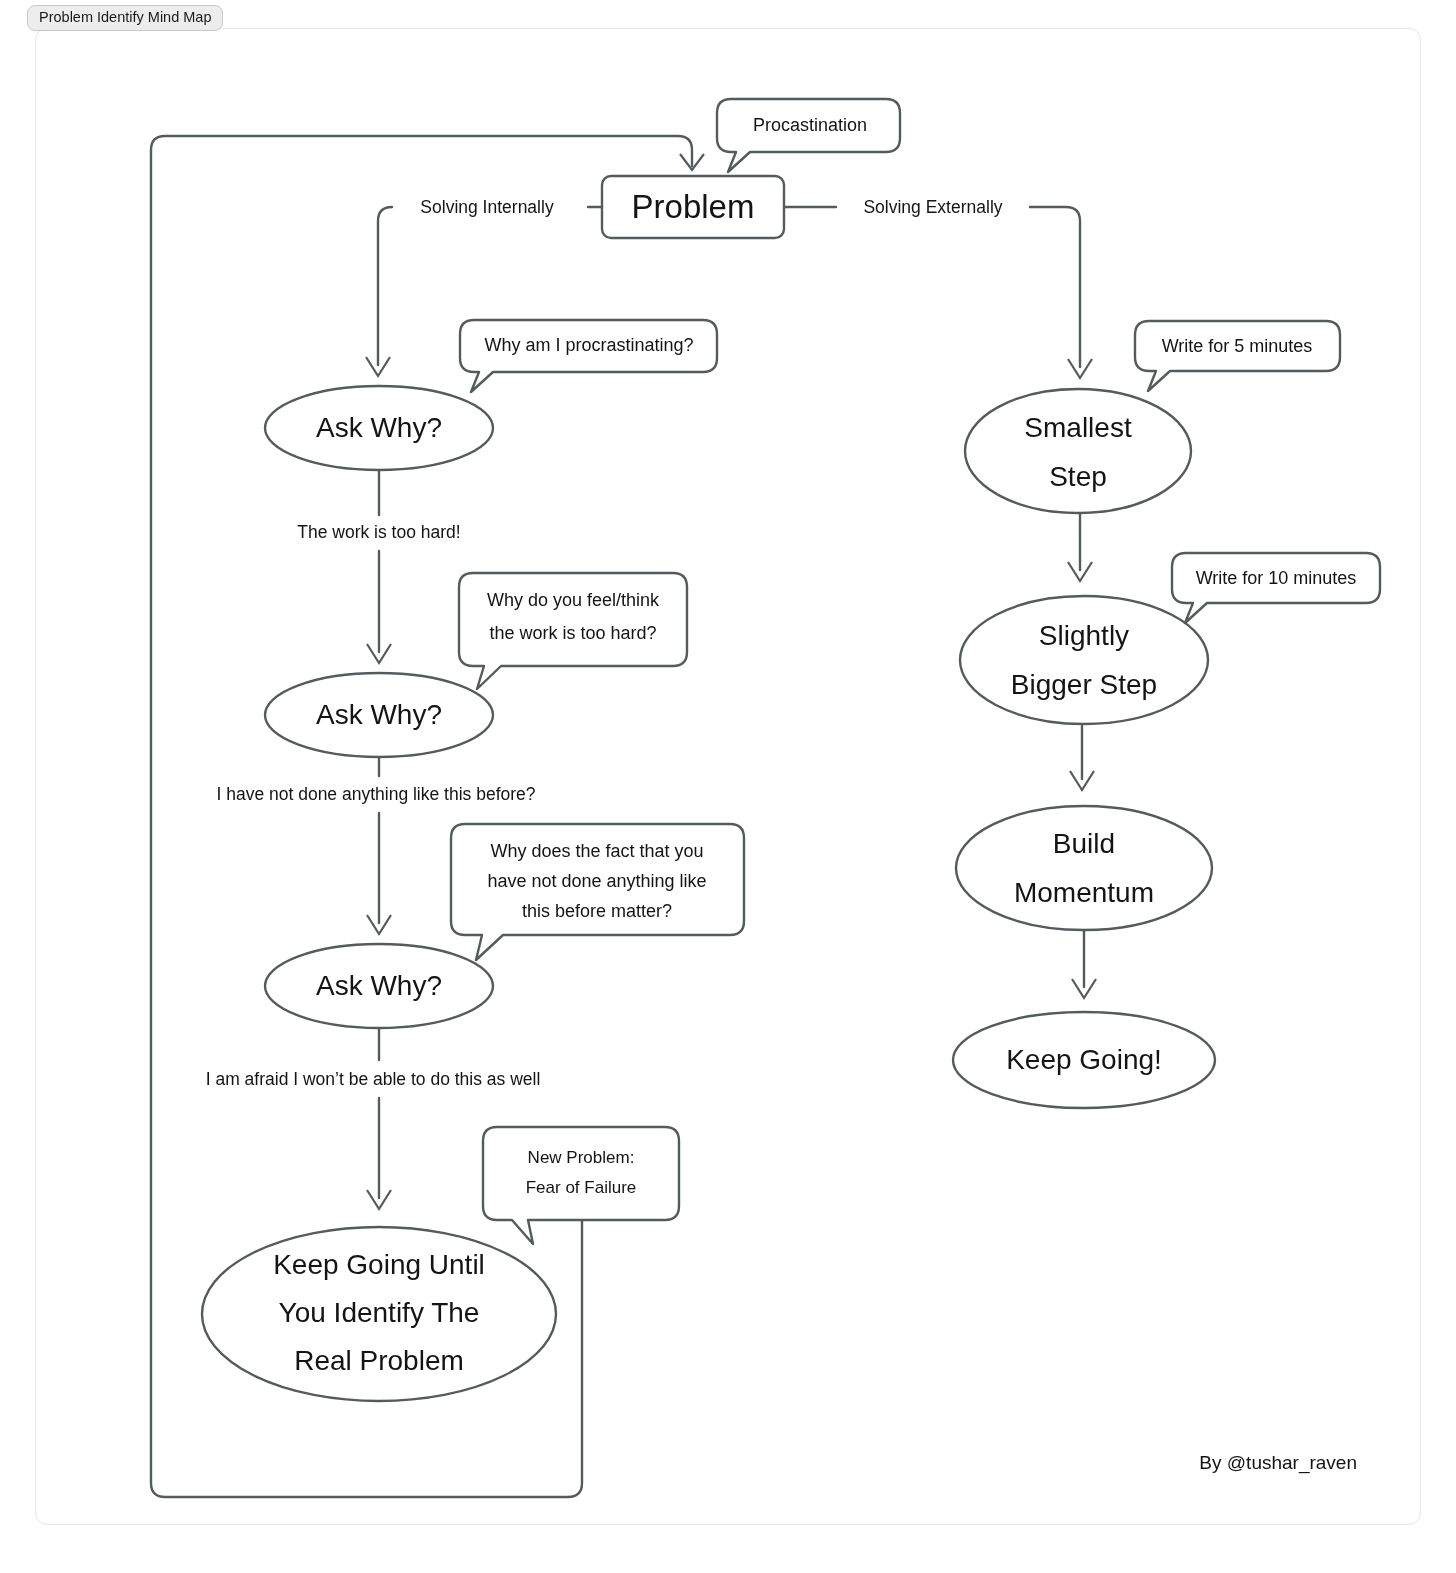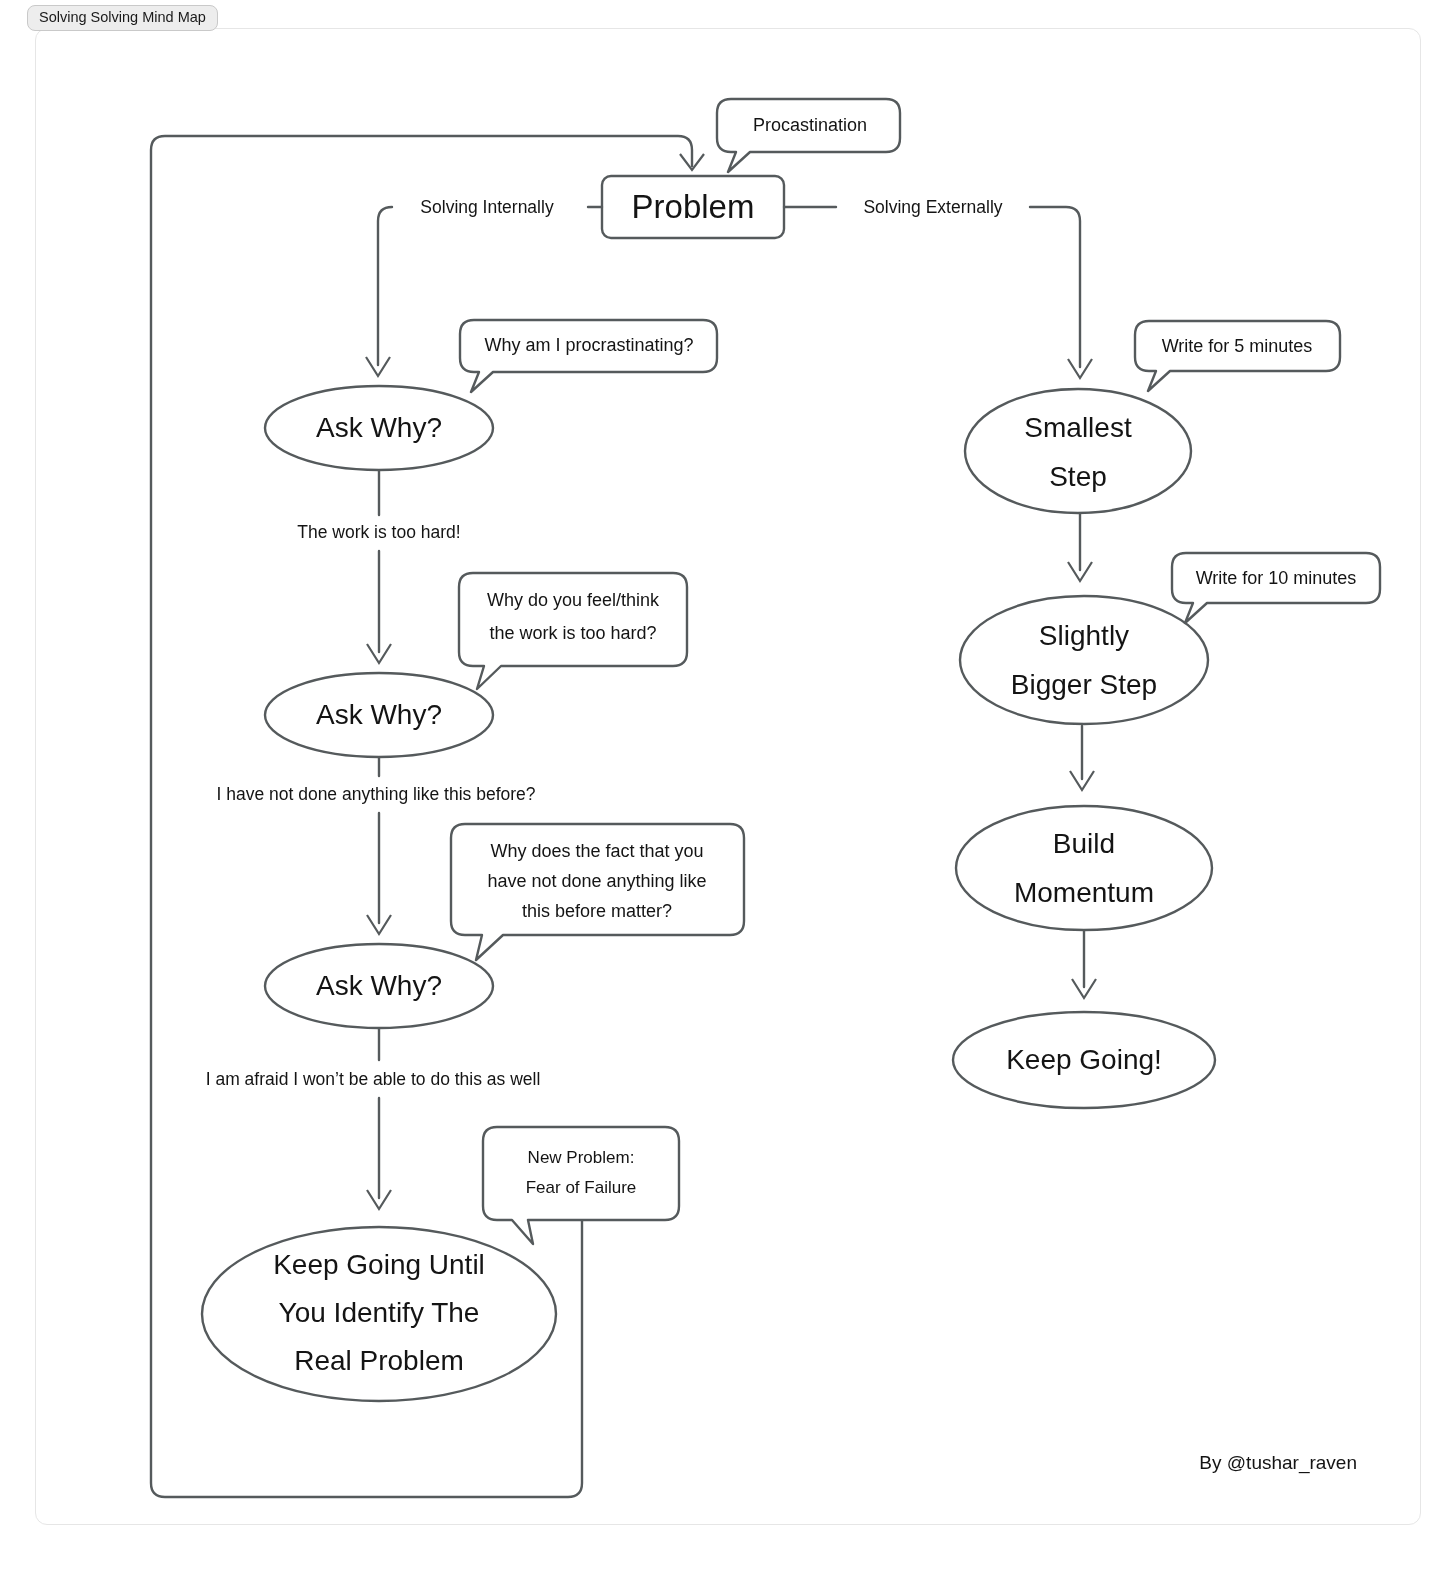--- a/index.html
+++ b/index.html
@@ -96,21 +96,21 @@
   .t-edge { font-size: 17.5px; }
   .t-bubble { font-size: 18px; }
   .t-bubble-sm { font-size: 17px; }
   .t-credit { font-size: 19px; }
 </style>
 </head>
 <body>
 
 <div id="page">
 
-  <div id="title-chip">Solving Solving Mind Map</div>
+  <div id="title-chip">Problem Identify Mind Map</div>
 
   <div id="card-frame"></div>
 
   <div id="canvas">
     <svg id="diagram" viewBox="0 0 1456 1573" xmlns="http://www.w3.org/2000/svg">
 
       <g>
         <path class="stroke" d="M 582 1215
                  L 582 1483
                  Q 582 1497 568 1497

